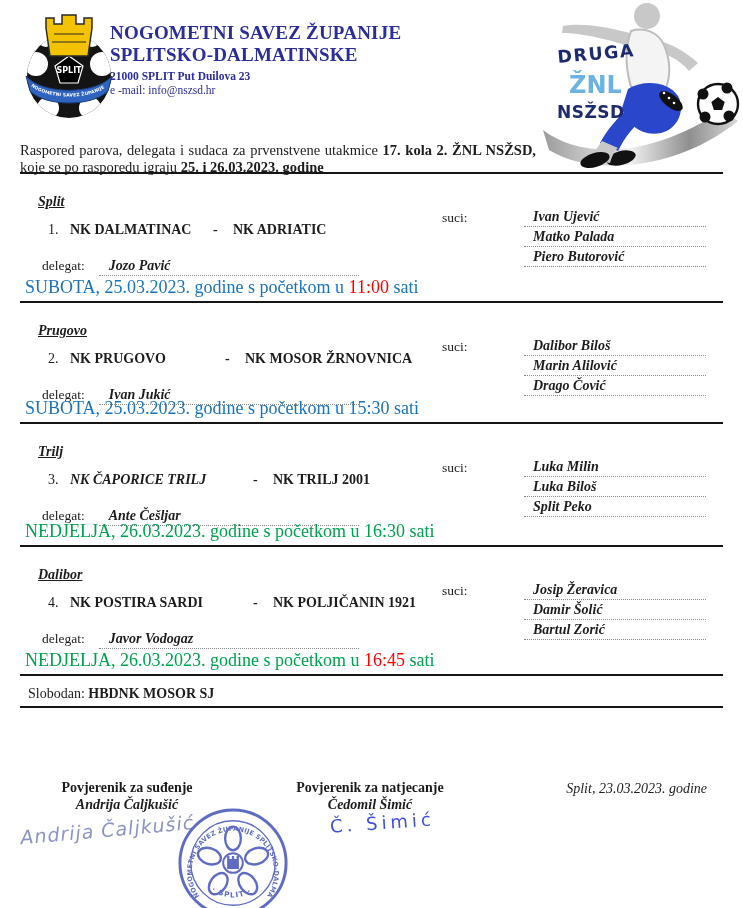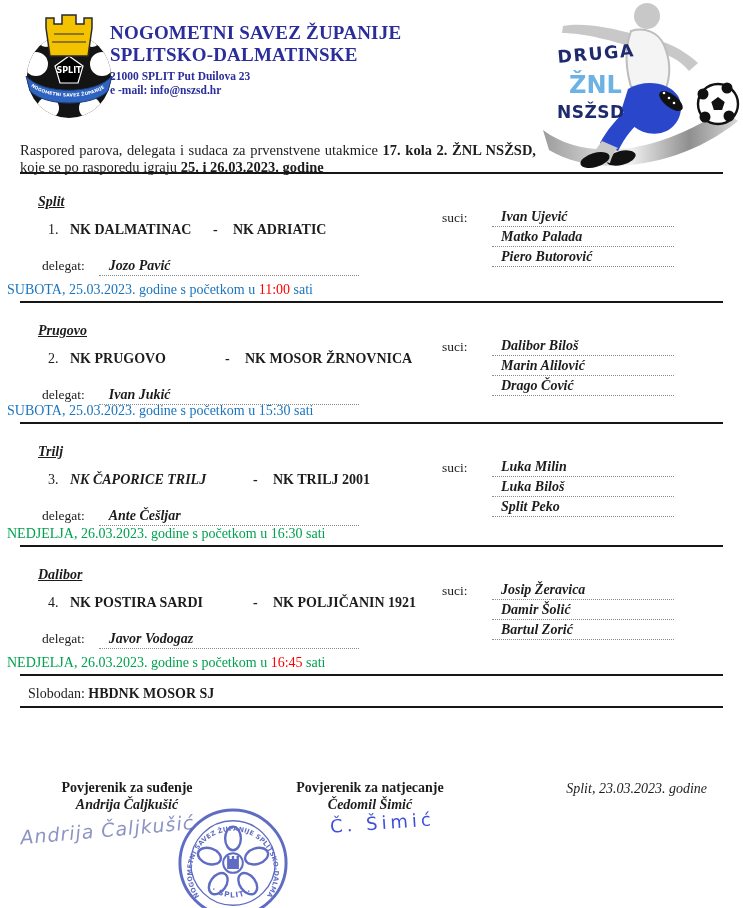--- a/index.html
+++ b/index.html
@@ -3,52 +3,52 @@
 <meta charset="utf-8">
 <style>
   html,body{margin:0;padding:0;background:#ffffff;}
   .page{position:relative;width:743px;height:908px;background:#fff;overflow:hidden;
         font-family:"Liberation Serif", serif;color:#1c1c1c;}
   
   .logo{position:absolute;left:22px;top:12px;width:95px;height:112px;}
   .org-block{position:absolute;left:110px;top:22px;color:#2b2d9b;}
   .org-line{font-size:19px;font-weight:bold;letter-spacing:.2px;line-height:22px;}
   .org-addr{font-size:11.5px;font-weight:bold;margin-top:4px;line-height:13px;}
-  .org-mail{font-size:11.5px;font-weight:bold;line-height:14px;}
+  .org-mail{font-size:11.5px;font-weight:normal;line-height:14px;}
   .league-graphic{position:absolute;left:525px;top:0;width:218px;height:172px;z-index:1;}
   
   .intro{position:absolute;left:20px;top:127px;width:516px;z-index:2;
          font-size:14.5px;line-height:17.5px;text-align:justify;}
   .intro b{font-weight:bold;}
   
   .doc-body{position:absolute;left:0;top:172px;width:743px;}
   .hrule{height:0;border-top:2.6px solid #161616;margin:0 20px;}
   .section{position:relative;height:127px;}
   .section.s2{height:119px;} .section.s3{height:121px;} .section.s4{height:127px;}
   .venue{position:absolute;left:38px;top:20px;font-size:14px;font-weight:bold;
          font-style:italic;text-decoration:underline;}
   .match-row{position:absolute;left:48px;top:48px;font-size:14px;font-weight:bold;
              display:flex;align-items:baseline;white-space:nowrap;}
   .match-num{display:inline-block;width:22px;font-weight:normal;}
   .match-home{display:inline-block;}
   .s1 .match-home{width:143px;} .s2 .match-home{width:155px;}
   .s3 .match-home{width:183px;font-style:italic;} .s4 .match-home{width:183px;}
   .match-sep{display:inline-block;width:20px;text-align:left;}
-  .suci{position:absolute;left:442px;top:35px;display:flex;font-size:13.5px;}
+  .suci{position:absolute;left:442px;top:35px;display:flex;font-size:13.5px;gap:32px;}
   .suci-label{width:50px;padding-top:1px;}
   .suci-names{width:182px;}
   .ref-name{font-size:14px;font-weight:bold;font-style:italic;
             border-bottom:1.4px dotted #8a8a8a;padding:0 0 1px 9px;margin-bottom:2px;
             line-height:16px;}
   .delegat-row{position:absolute;left:42px;top:84px;display:flex;align-items:baseline;
                font-size:13.5px;}
   .delegat-label{margin-right:14px;}
   .delegat-name{font-size:14px;font-weight:bold;font-style:italic;width:250px;
                 border-bottom:1.4px dotted #8a8a8a;padding:0 0 1px 10px;}
-  .date-line{position:absolute;left:7px;bottom:3px;font-size:14px;white-space:nowrap;}
+  .date-line{position:absolute;left:25px;bottom:3px;font-size:18px;white-space:nowrap;}
   .date-blue{color:#1a74bd;} .date-green{color:#00a14e;} .time-red{color:#fe0000;}
   .bye-row{height:30px;line-height:35px;padding-left:28px;font-size:14px;}
   .bye-team{font-weight:bold;}
   
   .footer{position:absolute;left:0;top:744px;width:737px;height:190px;}
   .f-title{position:absolute;font-size:14px;font-weight:bold;text-align:center;}
   .f-name{position:absolute;font-size:14px;font-weight:bold;font-style:italic;text-align:center;}
   .f-left-title{left:46px;top:36px;width:162px;}
   .f-left-name{left:46px;top:53px;width:162px;}
   .f-center-title{left:282px;top:36px;width:176px;}

